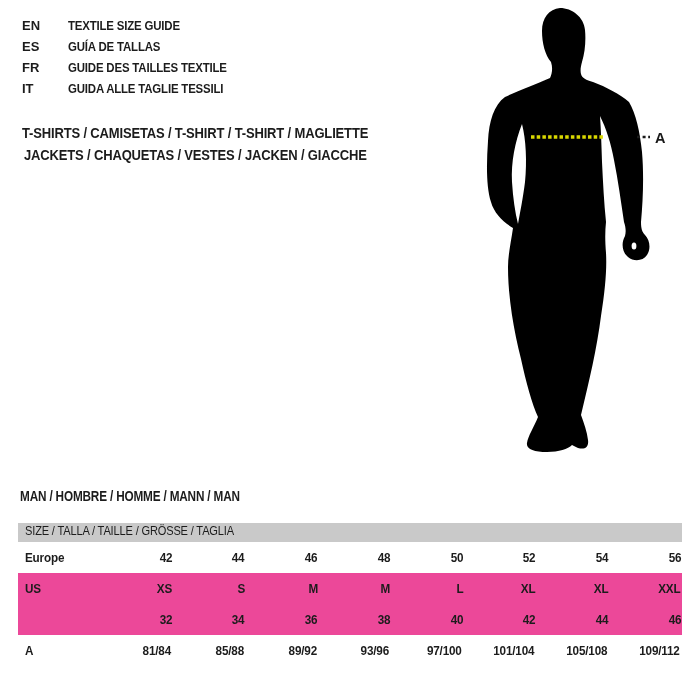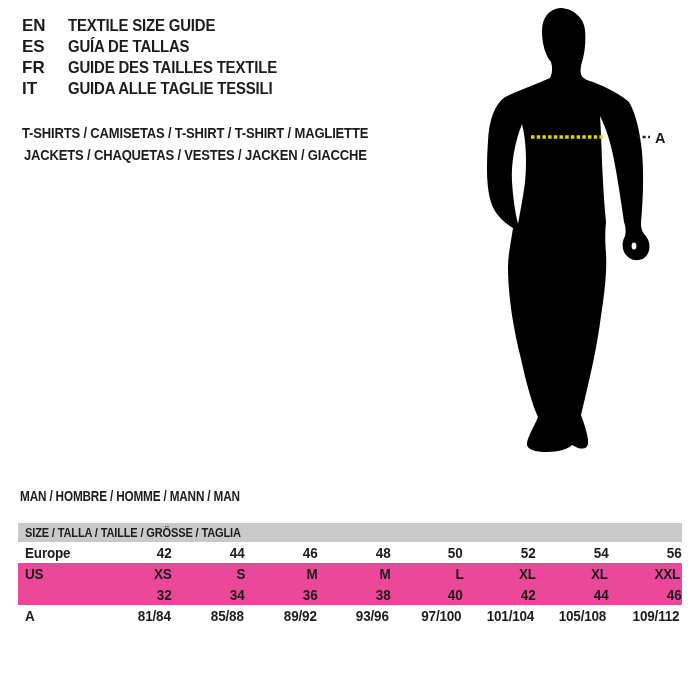--- a/index.html
+++ b/index.html
@@ -4,44 +4,44 @@
 <style>
   html, body { margin:0; padding:0; }
   body {
     width:700px; height:700px; background:#ffffff;
     font-family:"Liberation Sans", sans-serif; color:#1c1c1c;
   }
   .page { position:relative; width:700px; height:700px; overflow:hidden; background:#ffffff; }
 
   
   .langs { position:absolute; left:22px; top:15px; }
-  .lang-row { display:flex; height:21px; align-items:center; font-weight:bold; font-size:17px; }
+  .lang-row { display:flex; height:21px; align-items:center; font-weight:bold; font-size:13px; }
   .lang-code { width:46px; flex:0 0 46px; }
   .cond { display:inline-block; transform:scaleX(0.88); transform-origin:0 50%; white-space:nowrap; letter-spacing:-0.2px; }
 
   
   .cats { position:absolute; left:22px; top:122px; font-weight:bold; font-size:15.5px; }
   .cat-line { height:22px; line-height:22px;text-align:center; }
   .cat-line .cond { transform:scaleX(0.84); }
 
   
   .figure { position:absolute; left:460px; top:0; width:240px; height:470px; }
 
   
   .man-label { position:absolute; left:20px; top:488px; font-weight:bold; font-size:14px; }
   .man-label .cond { transform:scaleX(0.84); }
 
   
   .size-table { position:absolute; left:18px; top:523px; width:664px; }
   .thead {
-    height:19px; background:#c9c9c9; display:flex; align-items:center;
-    padding-left:7px; font-weight:bold; font-size:13.5px; box-sizing:border-box;
+    height:19px; background:#c9c9c9; display:flex; 
+    padding-left:7px; font-weight:normal; font-size:13.5px; box-sizing:border-box;
   }
   .thead .cond { transform:scaleX(0.82); }
-  .trow { display:flex; height:21px; align-items:center; font-weight:bold; font-size:15px; }
+  .trow { display:flex; height:31px; align-items:center; font-weight:bold; font-size:13px; }
   .trow.shaded { background:#ec4899; }
   .tlabel { flex:0 0 82px; width:82px; padding-left:7px; box-sizing:border-box; }
   .tlabel .cond { transform:scaleX(0.9); }
   .tcell { flex:1 1 0; text-align:right; }
   .tcell .cond { transform:scaleX(0.9); transform-origin:50% 50%; }
 
   
   .footnote { position:absolute; left:22px; top:640px; font-weight:bold; font-size:15px; }
   .footnote .cond { transform:scaleX(0.8); }
 </style>

